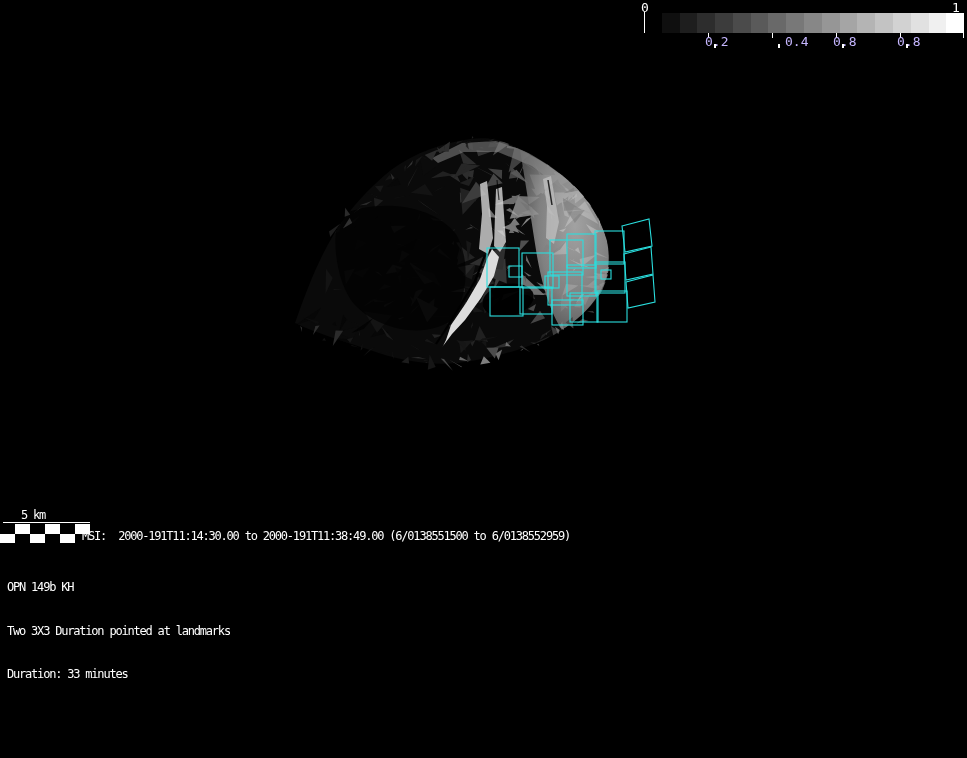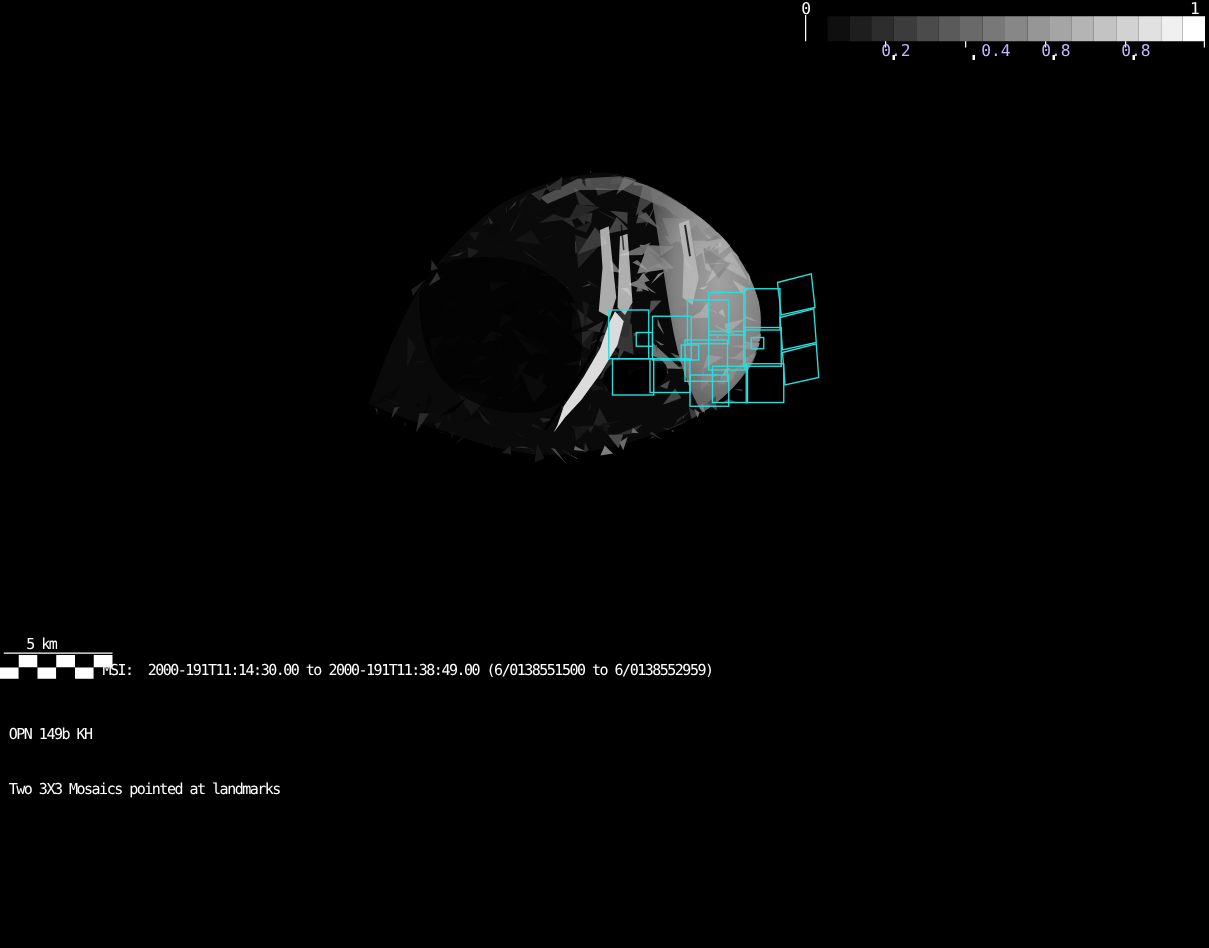--- a/index.html
+++ b/index.html
@@ -528,15 +528,16 @@
         <div class="sb-cell" style="background: rgb(255, 255, 255);"></div>
         <div class="sb-cell" style="background: rgb(0, 0, 0);"></div>
         <div class="sb-cell" style="background: rgb(255, 255, 255);"></div>
         <div class="sb-cell" style="background: rgb(0, 0, 0);"></div>
       </div>
   </div>
 
   <div class="status-line">MSI:  2000-191T11:14:30.00 to 2000-191T11:38:49.00 (6/0138551500 to 6/0138552959)</div>
   <div class="info-block">
     <div>OPN 149b KH</div>
-    <div>Two 3X3 Mosaics pointed at landmarks</div>
+    <div>Two 3X3 Duration pointed at landmarks</div>
+    <div>Duration: 33 minutes</div>
   </div>
 </div>
 
 </body></html>

